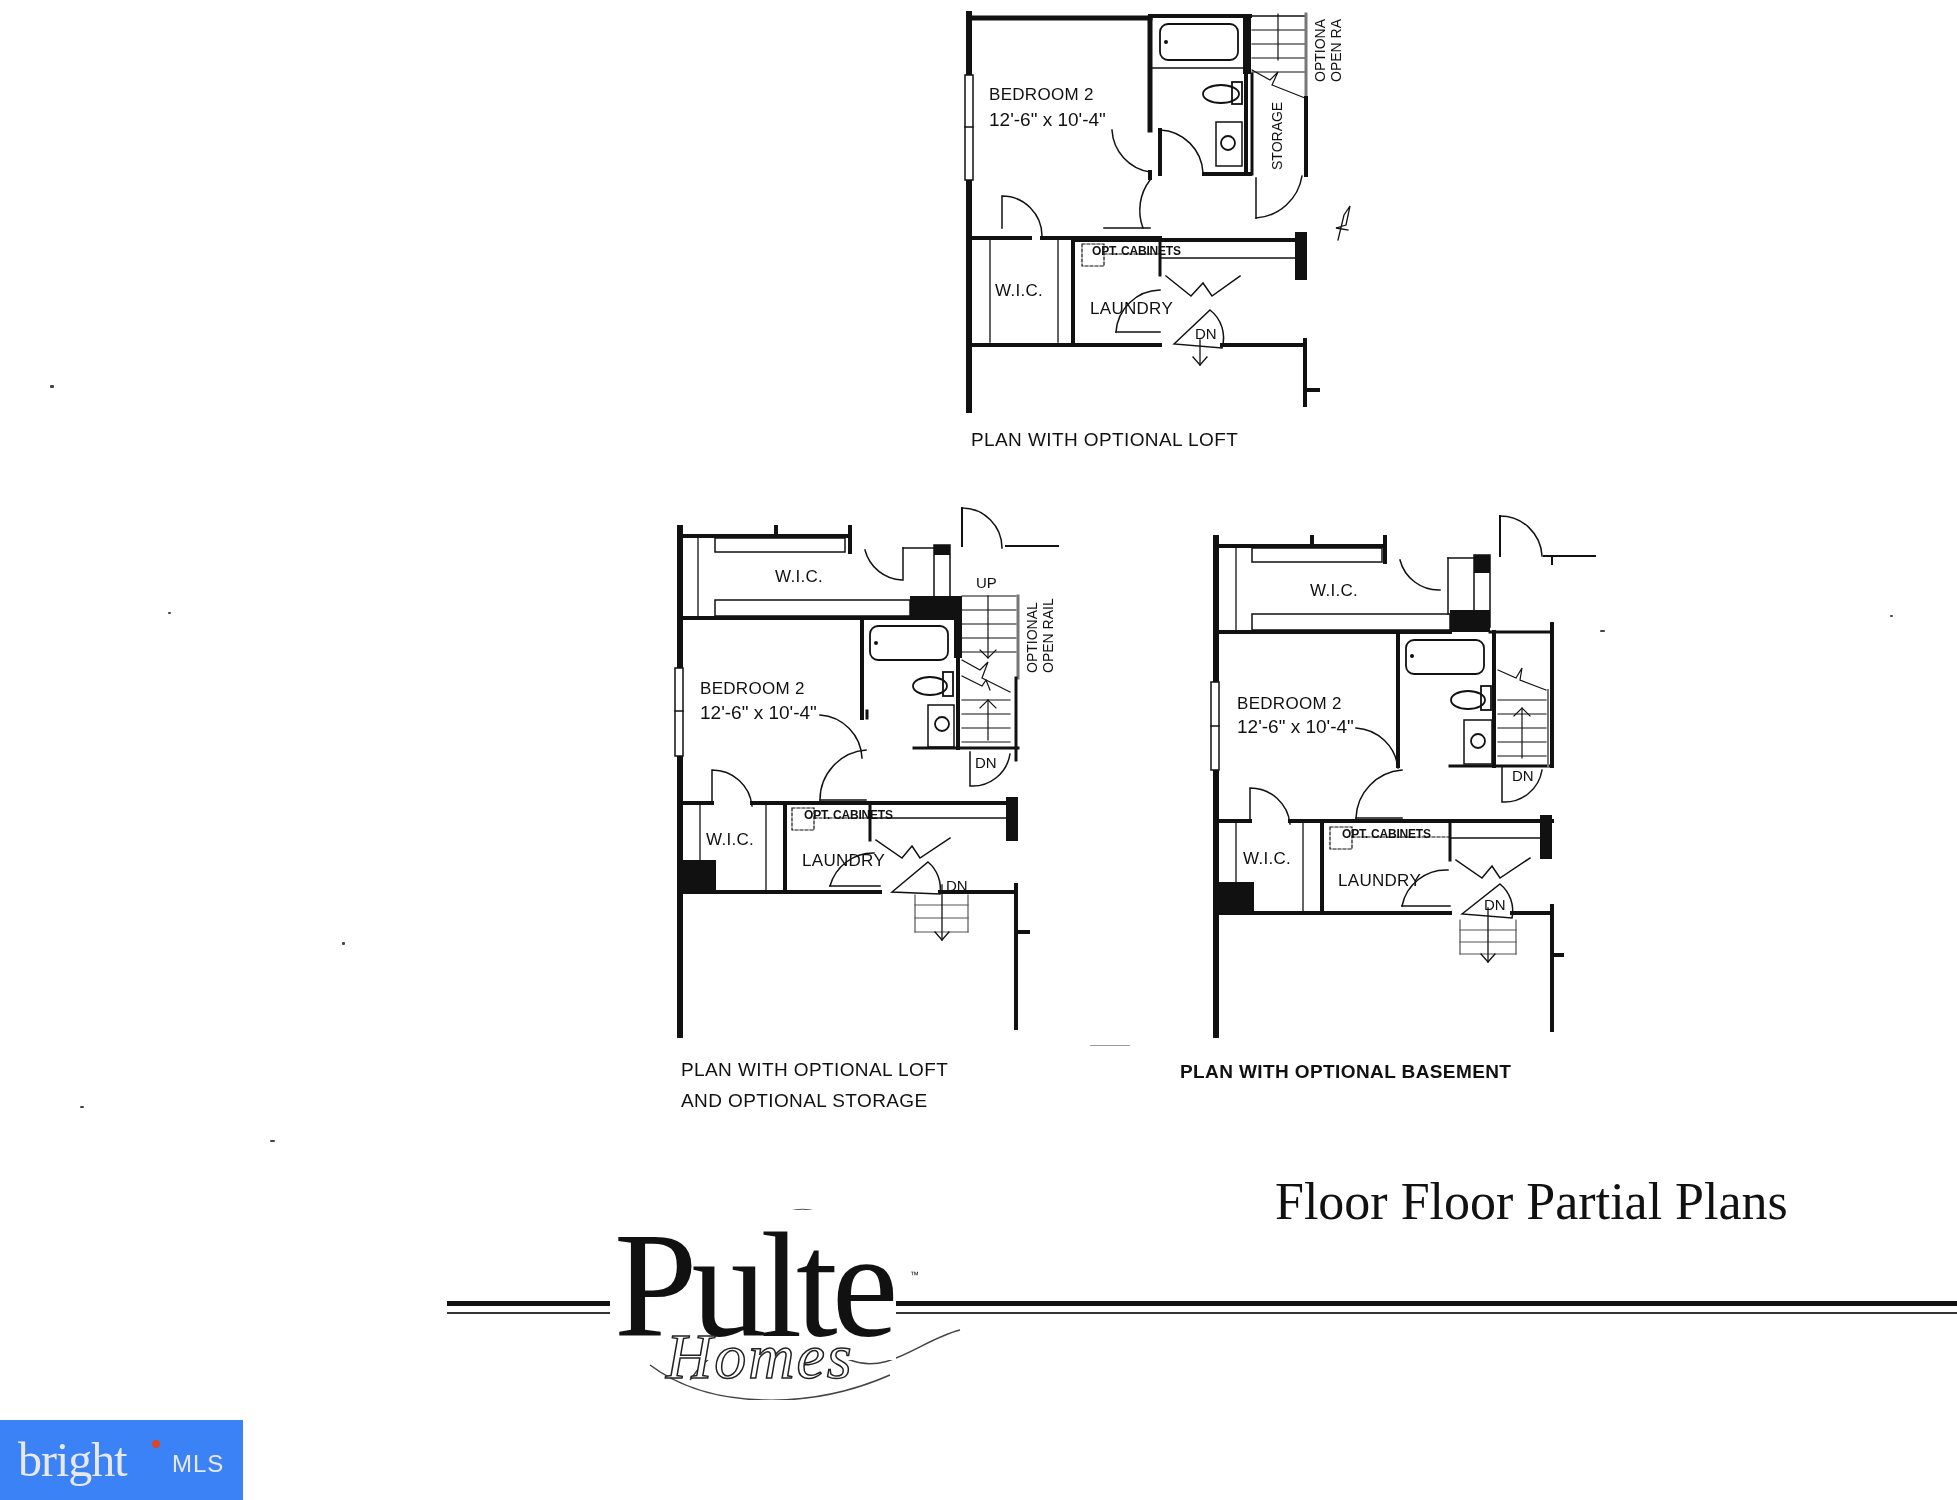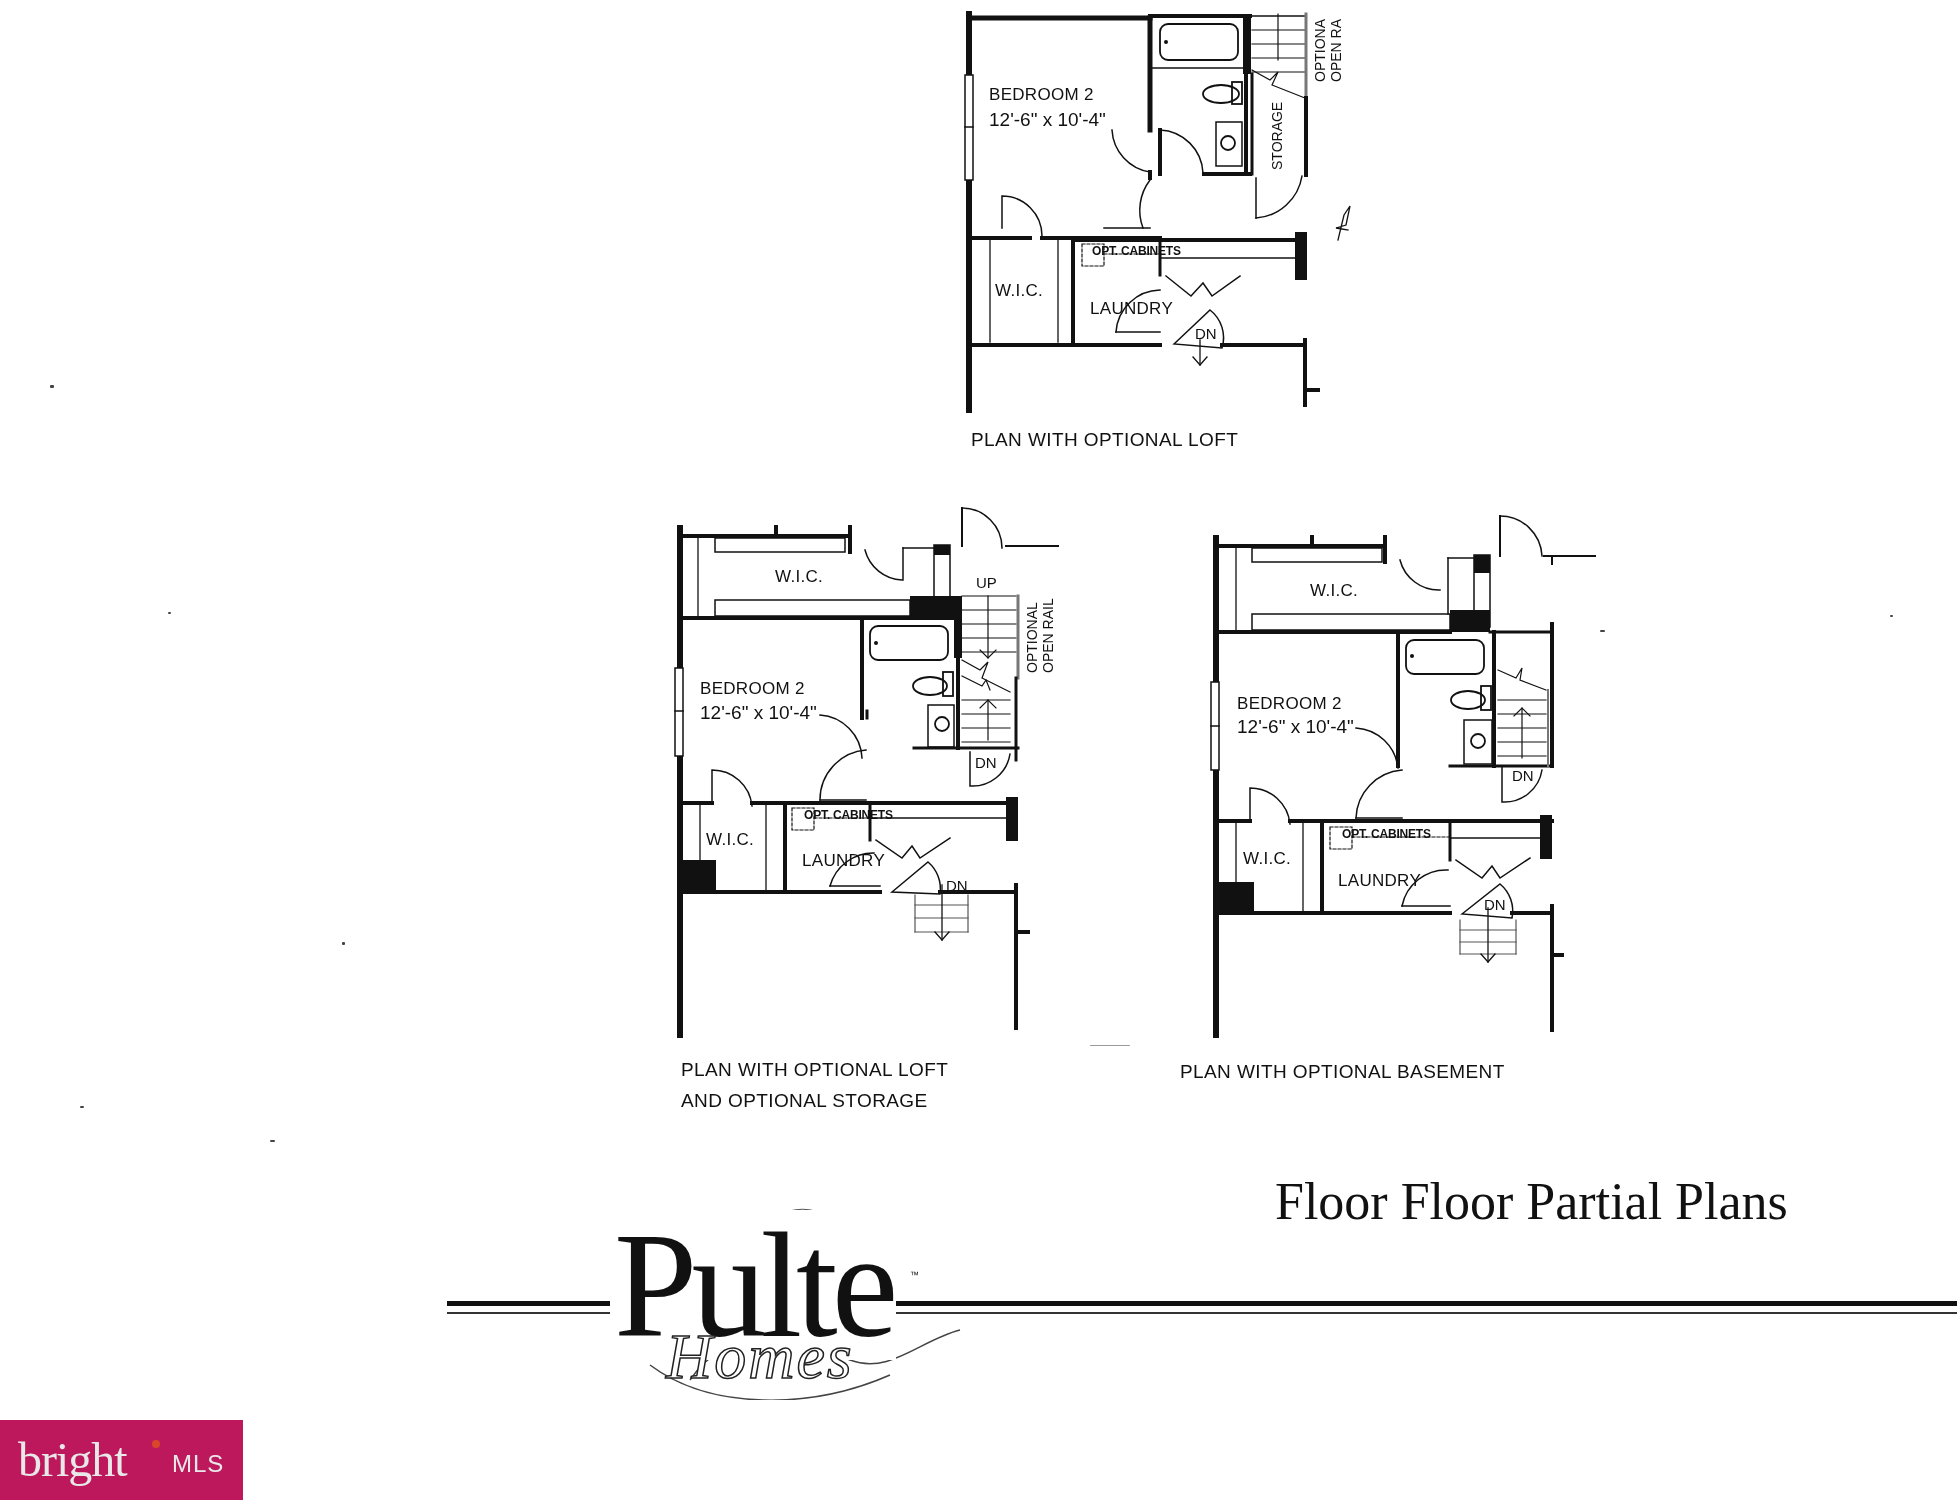--- a/index.html
+++ b/index.html
@@ -13,21 +13,21 @@
   .tiny{font-size:15px;}
   .vert{font-size:14px;transform:rotate(-90deg);transform-origin:left top;}
   .caption{position:absolute;font-size:19px;letter-spacing:0.4px;color:#111;line-height:31px;white-space:nowrap;font-family:"Liberation Sans",sans-serif;}
   .title{position:absolute;left:1275px;top:1172px;font-family:"Liberation Serif",serif;font-size:52px;color:#111;white-space:nowrap;}
   .rule1{position:absolute;left:447px;top:1301px;width:1510px;height:5px;background:#111;}
   .rule2{position:absolute;left:447px;top:1312px;width:1510px;height:2px;background:#333;}
   .logo{position:absolute;left:590px;top:1170px;width:380px;height:230px;}
   .logo-word{position:absolute;left:20px;top:40px;font-family:"Liberation Serif",serif;font-size:150px;line-height:1;color:#111;letter-spacing:-6px;background:#fff;padding:0 4px;}
   .logo-tm{position:absolute;left:320px;top:100px;font-size:9px;}
   .logo-script{position:absolute;left:76px;top:150px;font-family:"Liberation Serif",serif;font-style:italic;font-size:64px;color:#fff;-webkit-text-stroke:1.5px #222;letter-spacing:2px;}
-  .badge{position:absolute;left:0;top:1420px;width:243px;height:80px;background:#be185d;}
+  .badge{position:absolute;left:0;top:1420px;width:243px;height:80px;background:#3b82f6;}
   .badge-bright{position:absolute;left:18px;top:12px;font-family:"Liberation Serif",serif;font-size:48px;color:#e8e8e8;letter-spacing:-1px;}
   .badge-mls{position:absolute;left:172px;top:30px;font-size:24px;color:#e8e8e8;letter-spacing:1px;}
   .badge-dot{position:absolute;left:152px;top:20px;width:8px;height:8px;background:#d9472b;border-radius:50%;}
   .speck{position:absolute;background:#444;border-radius:1px;}
 </style>
 </head>
 <body>
 
 <div class="plan" style="left:960px;top:0;width:400px;height:460px;">
   <svg width="400" height="460" viewBox="0 0 400 460" fill="none" stroke="#111" stroke-linecap="square">
@@ -299,21 +299,21 @@
   </svg>
   <div class="lbl room" style="left:110px;top:72px;">W.I.C.</div>
   <div class="lbl room" style="left:37px;top:185px;">BEDROOM 2</div>
   <div class="lbl dim" style="left:37px;top:207px;">12'-6" x 10'-4"</div>
   <div class="lbl tiny" style="left:312px;top:258px;">DN</div>
   <div class="lbl room" style="left:43px;top:340px;">W.I.C.</div>
   <div class="lbl small" style="left:142px;top:318px;">OPT. CABINETS</div>
   <div class="lbl room" style="left:138px;top:362px;">LAUNDRY</div>
   <div class="lbl tiny" style="left:284px;top:387px;">DN</div>
 </div>
-<div class="caption" style="left:1180px;top:1056px;">PLAN WITH OPTIONAL BASEMENT</div>
+<div class="caption" style="left:1180px;top:1056px;font-weight:bold;">PLAN WITH OPTIONAL BASEMENT</div>
 
 <div class="title">Floor Floor Partial Plans</div>
 <div class="rule1"></div>
 <div class="rule2"></div>
 
 <div class="logo">
   <svg width="380" height="230" style="position:absolute;left:0;top:0;">
     <path d="M140 150 A72 110 0 0 1 285 150 L285 110 L212 55 L140 110 Z" fill="#cfcfcf" stroke="#555" stroke-width="1"></path>
     <path d="M140 110 L212 55 L285 110" fill="none" stroke="#fff" stroke-width="6"></path>
     <path d="M100 210 C140 150, 210 170, 260 190 C300 205, 330 170, 370 160" fill="none" stroke="#444" stroke-width="1.5"></path>

